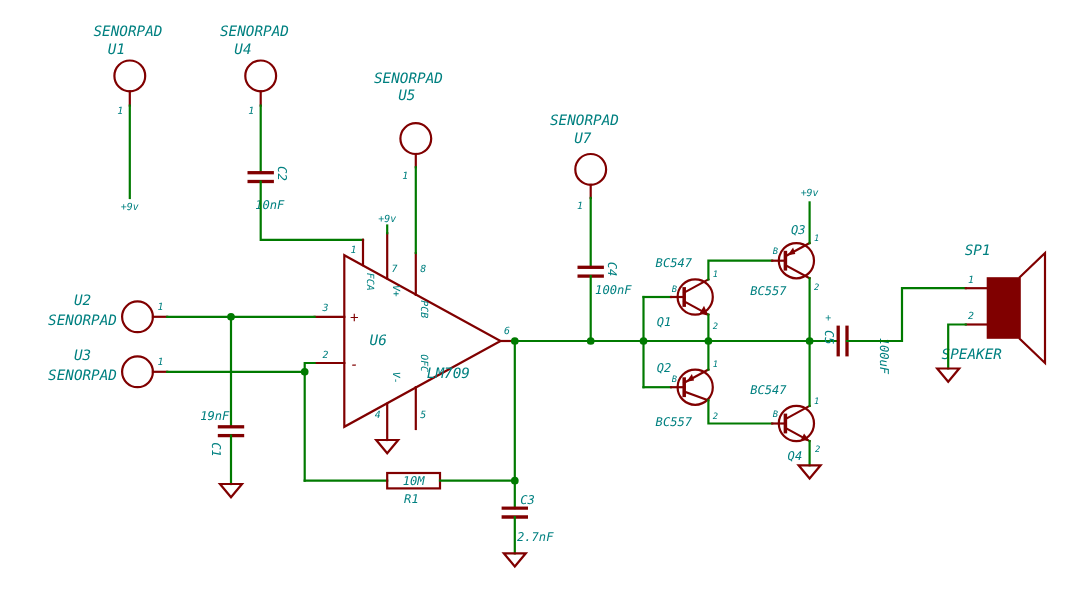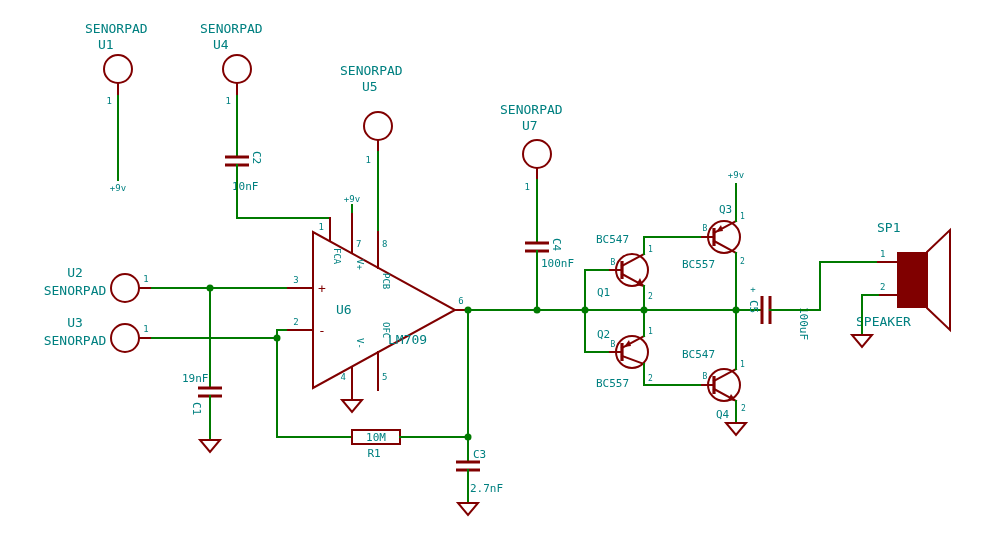--- a/index.html
+++ b/index.html
@@ -1,16 +1,16 @@
 <!DOCTYPE html>
 <html><head>
 <meta charset="utf-8">
 <style>
   html,body{margin:0;padding:0;background:#ffffff;}
-  .page{width:984px;height:536px;background:#ffffff;overflow:hidden;}
+  .page{width:984px;height:536px;background:#ffffff;overflow:hidden;font-style:italic;}
   svg text{font-family:"DejaVu Sans Mono","Liberation Mono",monospace;}
   .lt{fill:#008080;}          
   .lm{fill:#800000;}          
   .f13{font-size:13px;}
   .f11{font-size:11px;}
   .f9{font-size:9px;}
   .f8{font-size:8px;}
   .w{stroke:#007a00;stroke-width:2;fill:none;stroke-linecap:square;}   
   .s{stroke:#800000;stroke-width:2;fill:none;stroke-linecap:square;}   
   .plate{stroke:#800000;stroke-width:3;fill:none;}

